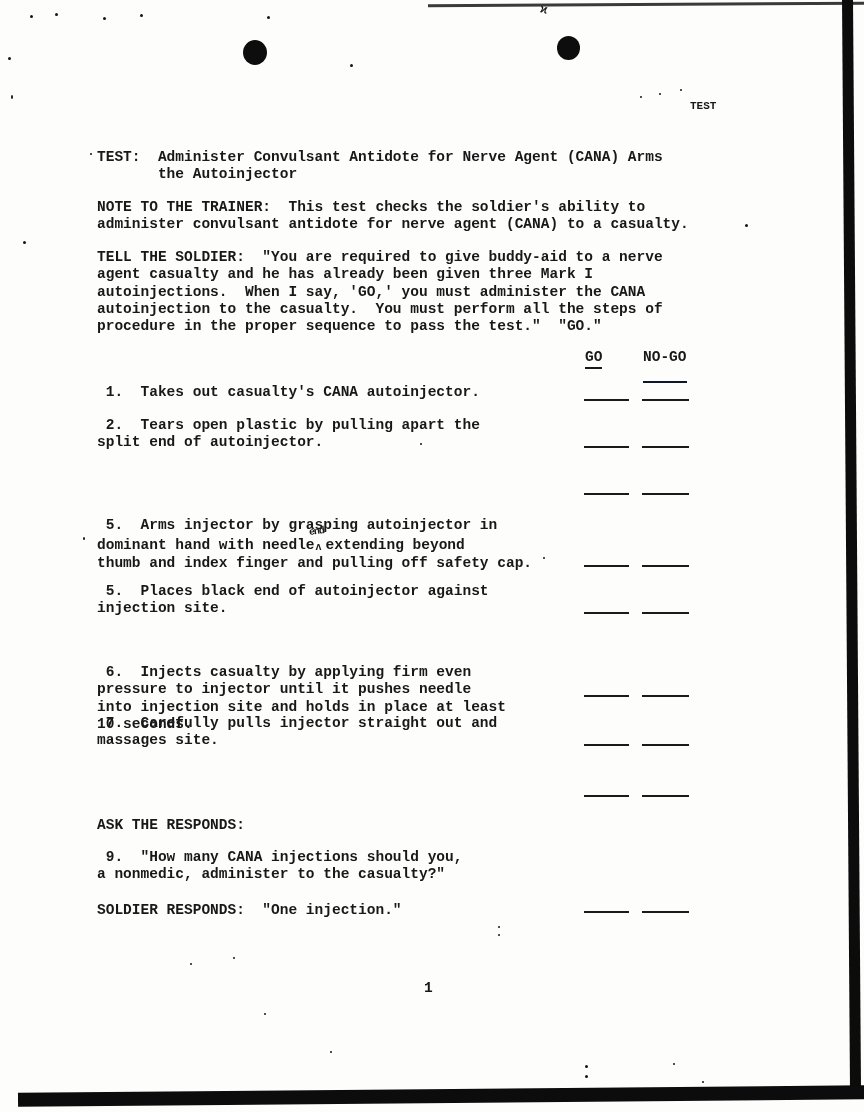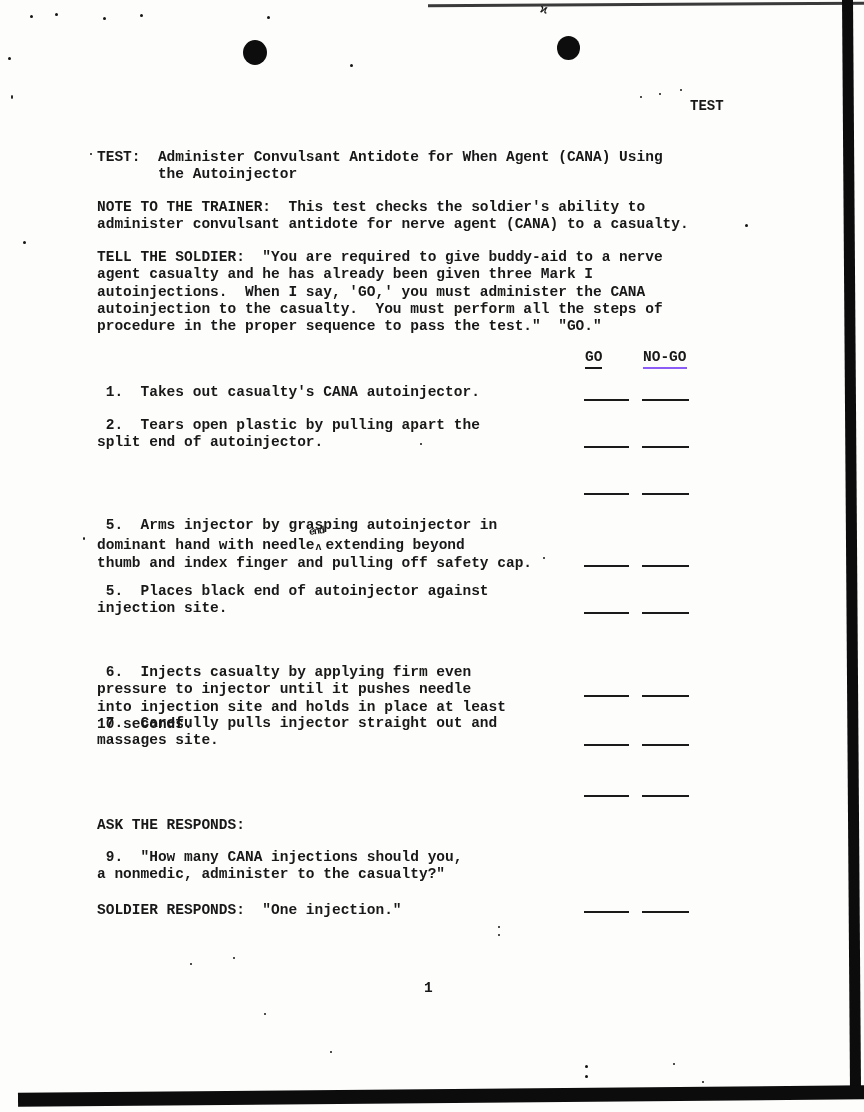--- a/index.html
+++ b/index.html
@@ -17,26 +17,26 @@
   .y-i2{top:417px}
   .y-i3{top:465px}
   .y-i4{top:517px}
   .y-i5{top:583px}
   .y-i6{top:664px}
   .y-i7{top:715px}
   .y-i8{top:766px}
   .y-ask{top:817px}
   .y-q9{top:849px}
   .y-resp{top:902px}
-  .corner{position:absolute;left:690px;top:98px;font-size:14px}
+  .corner{position:absolute;left:690px;top:98px;font-size:11px}
   .pageno{position:absolute;left:424px;top:980px}
   
   .colhead{position:absolute;top:349px;left:0;width:772px;height:20px}
   .colgo{position:absolute;left:585px;border-bottom:2px solid #181818;padding-bottom:1px}
-  .colnogo{position:absolute;left:643px;border-bottom:2px solid #8b5cf6;padding-bottom:1px}
+  .colnogo{position:absolute;left:643px;border-bottom:2px solid #0f172a;padding-bottom:15px}
   
   .blank{position:absolute;height:0;border-bottom:2px solid #1a1a1a}
   .go-blank{left:584px;width:45px}
   .nogo-blank{left:642px;width:47px}
   .br1{top:399px}.br2{top:446px}.br3{top:493px}.br4{top:565px}.br5{top:612px}
   .br6{top:695px}.br7{top:744px}.br8{top:795px}.br9{top:911px}
   
   .ins{display:inline-block;position:relative;width:11px;height:15px;vertical-align:baseline}
   .ins-word{position:absolute;left:-6px;top:-11px;font-size:10px;letter-spacing:-1px;transform:rotate(-8deg)}
   .ins-caret{position:absolute;left:1px;top:5px;font-size:10px}
@@ -86,21 +86,21 @@
   <i class="sp" style="left:264px;top:1013px;width:2px;height:2px"></i>
   <i class="sp" style="left:330px;top:1051px;width:2px;height:2px"></i>
   <i class="sp" style="left:585px;top:1065px"></i>
   <i class="sp" style="left:585px;top:1075px"></i>
   <i class="sp" style="left:673px;top:1063px;width:2px;height:2px"></i>
   <i class="sp" style="left:702px;top:1081px;width:2px;height:2px"></i>
 
   <div class="corner">TEST</div>
   <div class="pageno">1</div>
 
-  <div class="para y-title">TEST:  Administer Convulsant Antidote for When Agent (CANA) Using
+  <div class="para y-title">TEST:  Administer Convulsant Antidote for Nerve Agent (CANA) Arms
        the Autoinjector</div>
   <div class="para y-note">NOTE TO THE TRAINER:  This test checks the soldier's ability to
 administer convulsant antidote for nerve agent (CANA) to a casualty.</div>
   <div class="para y-tell">TELL THE SOLDIER:  "You are required to give buddy-aid to a nerve
 agent casualty and he has already been given three Mark I
 autoinjections.  When I say, 'GO,' you must administer the CANA
 autoinjection to the casualty.  You must perform all the steps of
 procedure in the proper sequence to pass the test."  "GO."</div>
 
   <div class="colhead">

